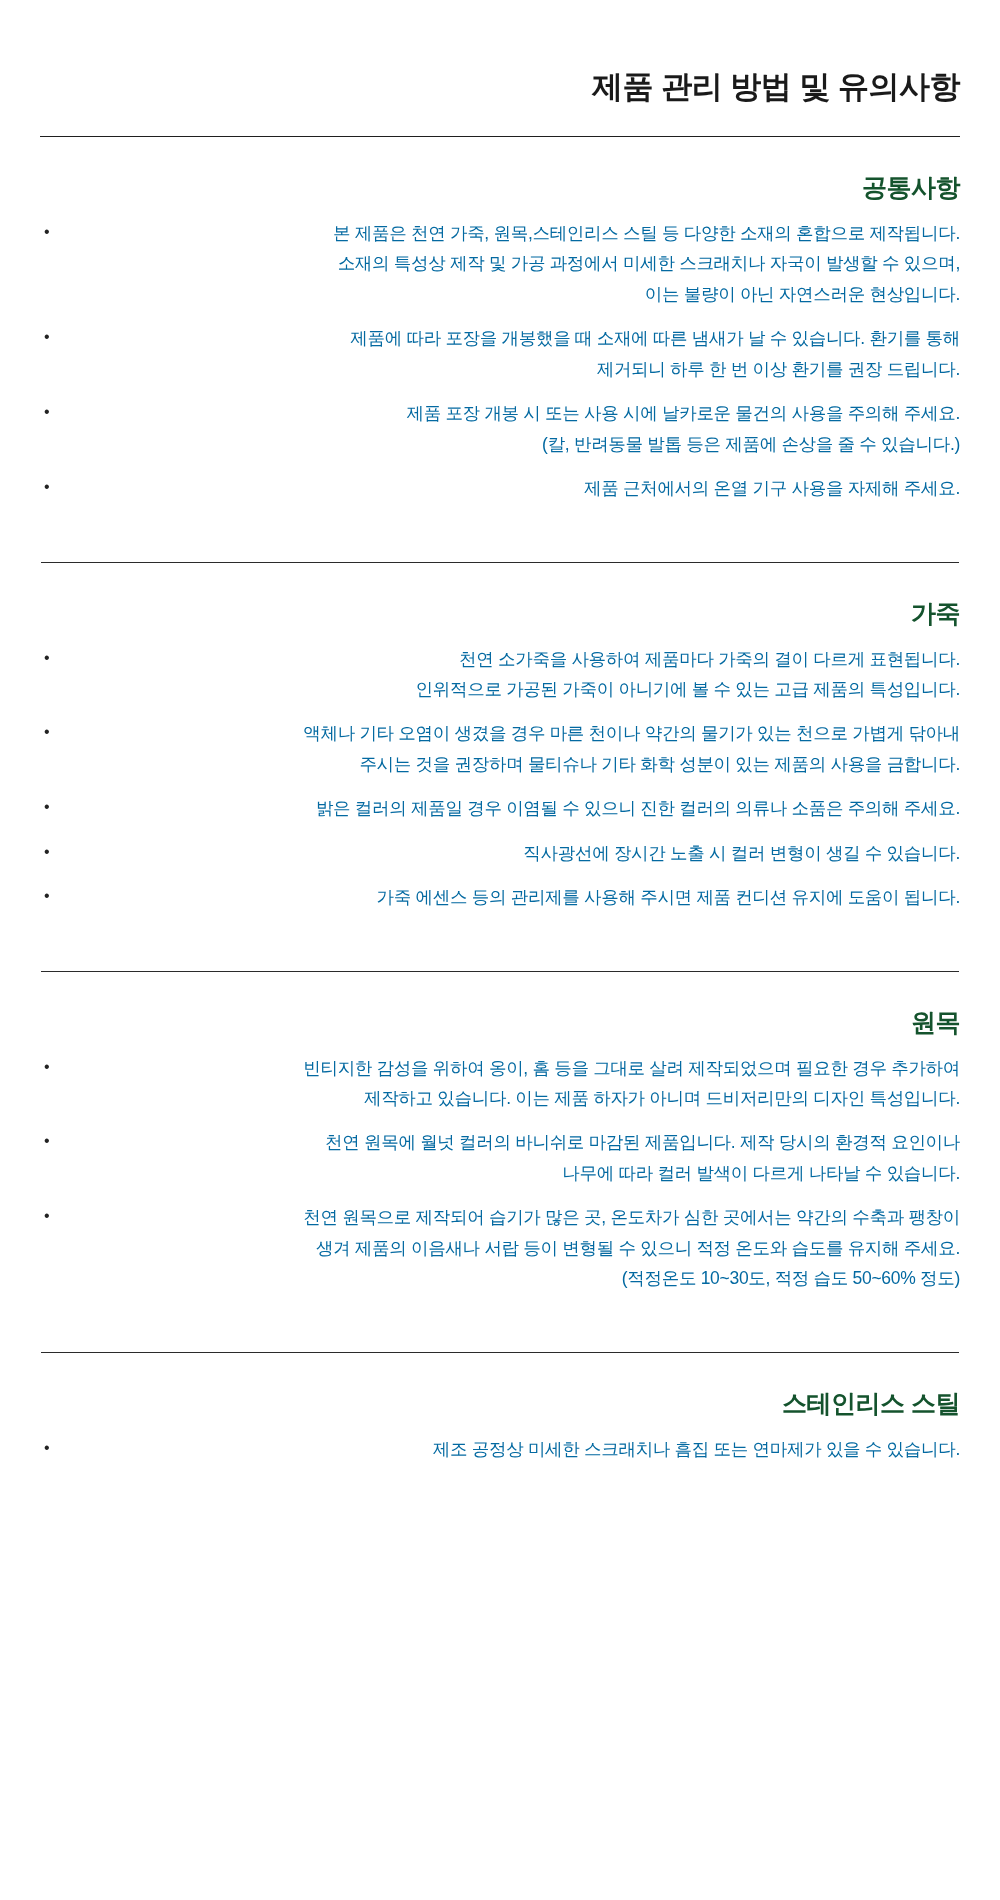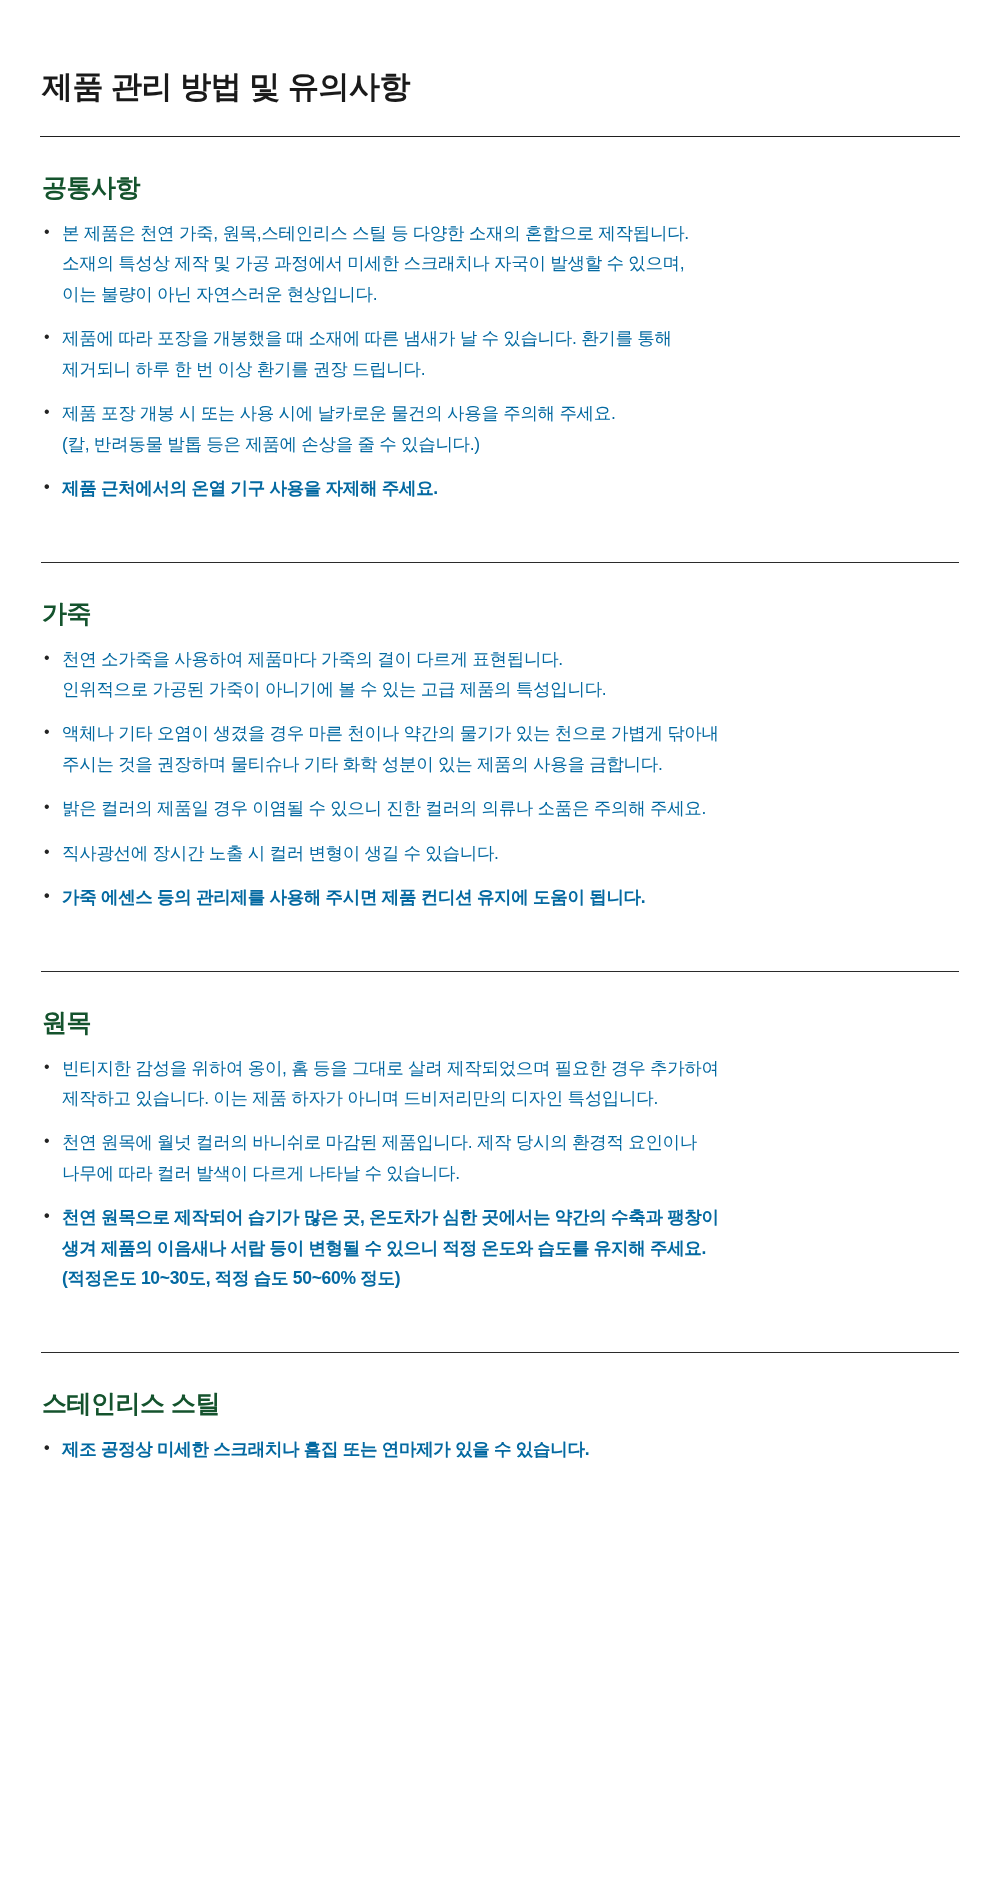--- a/index.html
+++ b/index.html
@@ -11,20 +11,21 @@
     width: 1000px;
     min-height: 1900px;
     font-family: "Liberation Sans", "DejaVu Sans", sans-serif;
     color: #1a1a1a;
     -webkit-font-smoothing: antialiased;
   }
   .page {
     width: 1000px;
     box-sizing: border-box;
     padding: 56px 40px 40px 40px;
+    text-align: right;
   }
   .doc-title {
     font-size: 31px;
     font-weight: 700;
     letter-spacing: -0.5px;
     color: #1a1a1a;
     margin: 10px 0 0 0;
     padding-left: 2px;
   }
   .rule {
@@ -55,21 +56,20 @@
     padding-left: 22px;
     margin-bottom: 14px;
     font-size: 17.5px;
     line-height: 1.74;
     letter-spacing: -0.3px;
     color: #0369a1;
     white-space: pre-line;
   }
   ul.bullets > li:last-child {
     margin-bottom: 0;
-    font-weight: bold;
   }
   ul.bullets > li::before {
     content: "•";
     position: absolute;
     left: 4px;
     top: 0;
     font-size: 16px;
     line-height: 1.74;
     color: #232323;
   }

